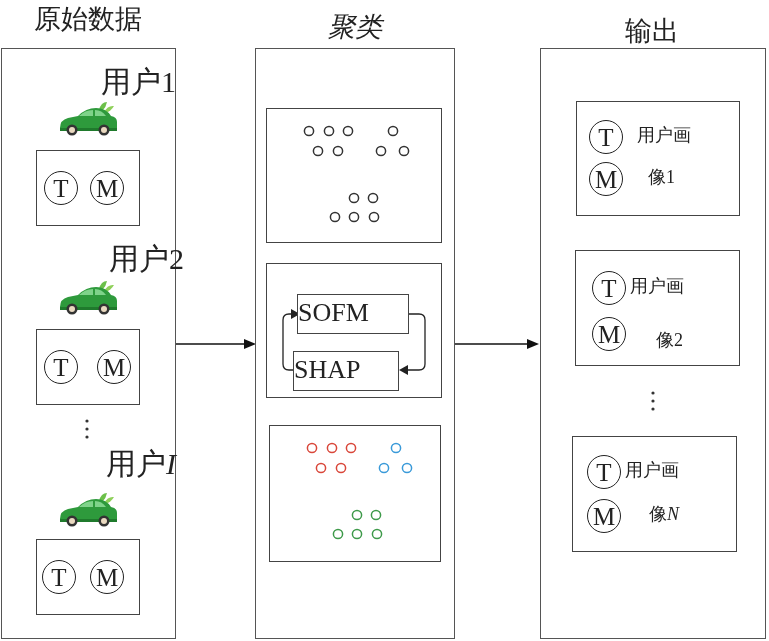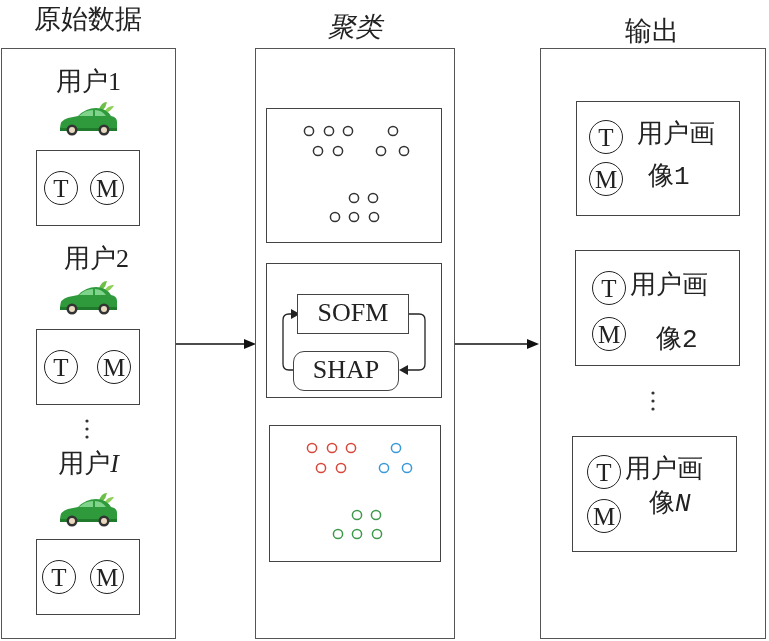--- a/index.html
+++ b/index.html
@@ -2,26 +2,26 @@
 <html><head>
   <meta charset="utf-8">
   <style>
     html, body { margin:0; padding:0; background:#fff; }
     body { width:769px; height:641px; position:relative; overflow:hidden;
            font-family:"Liberation Serif","DejaVu Serif",serif; color:#222; }
     .abs { position:absolute; }
     .title { font-size:27px; text-align:center; line-height:34px; }
     .panel { border:1.5px solid #555; box-sizing:border-box; }
     .box { border:1.5px solid #444; box-sizing:border-box; background:#fff; }
-    .user-label { font-size:26px; text-align:center; width:175px; line-height:32px; }
+    .user-label { font-size:30px; text-align:right; width:175px; line-height:32px; }
     .circ { position:absolute; width:34px; height:34px; border:1.5px solid #222; border-radius:50%;
             box-sizing:border-box; display:flex; align-items:center; justify-content:center;
             font-size:25px; line-height:1; }
-    .out-text { font-size:26px; position:absolute; white-space:nowrap; line-height:30px;font-family:Liberation Mono, monospace; }
-    .algo { font-size:26px; text-align:center; line-height:36px; }
+    .out-text { font-size:18px; position:absolute; white-space:nowrap; line-height:30px; }
+    .algo { font-size:26px; text-align:left; line-height:36px; }
     i.it { font-style:italic; }
     svg { overflow:visible; }
   </style>
 </head>
 <body>
 
 <div class="abs title" style="left:0;top:2px;width:176px;">原始数据</div>
 <div class="abs title" style="left:255px;top:10px;width:200px;font-style:italic;">聚类</div>
 <div class="abs title" style="left:540px;top:2px;width:224px;margin-top:12px;">输出</div>
 
@@ -90,21 +90,21 @@
 <div class="abs box" style="left:266px;top:263px;width:176px;height:135px;">
   <svg class="abs" style="left:0;top:0;" width="176" height="135">
 
     <path d="M128 50 H152 Q158 50 158 56 V100 Q158 106 152 106 H140" fill="none" stroke="#222" stroke-width="1.3"></path>
     <polygon points="141,101 132,106 141,111" fill="#222"></polygon>
 
     <path d="M28 106 H22 Q16 106 16 100 V56 Q16 50 22 50 H28" fill="none" stroke="#222" stroke-width="1.3"></path>
     <polygon points="24,45 33,50 24,55" fill="#222"></polygon>
   </svg>
   <div class="abs algo box" style="left:30px;top:30px;width:112px;height:40px;">SOFM</div>
-  <div class="abs algo box" style="left:26px;top:87px;width:106px;height:40px;border-radius:11px;">SHAP</div>
+  <div class="abs algo box" style="left:26px;top:87px;width:106px;height:40px;">SHAP</div>
 </div>
 
 <div class="abs box" style="left:269px;top:425px;width:172px;height:137px;">
   <svg width="172" height="137" id="pts-clustered">
       <circle cx="42" cy="22" r="4.6" fill="#fff" stroke="#d9473a" stroke-width="1.5"></circle>
       <circle cx="62" cy="22" r="4.6" fill="#fff" stroke="#d9473a" stroke-width="1.5"></circle>
       <circle cx="81" cy="22" r="4.6" fill="#fff" stroke="#d9473a" stroke-width="1.5"></circle>
       <circle cx="51" cy="42" r="4.6" fill="#fff" stroke="#d9473a" stroke-width="1.5"></circle>
       <circle cx="71" cy="42" r="4.6" fill="#fff" stroke="#d9473a" stroke-width="1.5"></circle>
       <circle cx="126" cy="22" r="4.6" fill="#fff" stroke="#3a9ad9" stroke-width="1.5"></circle>
@@ -144,21 +144,21 @@
       <circle cx="5" cy="3" r="1.6" fill="#333"></circle>
       <circle cx="5" cy="11" r="1.6" fill="#333"></circle>
       <circle cx="5" cy="19" r="1.6" fill="#333"></circle>
     </svg>
 </div>
 
 <div class="abs box" style="left:572px;top:436px;width:165px;height:116px;">
   <div class="circ" style="left:14px;top:18px;">T</div>
   <div class="circ" style="left:14px;top:62px;">M</div>
   <div class="out-text" style="left:52px;top:18px;">用户画</div>
-  <div class="out-text" style="left:76px;top:52px;"><span>像</span><i class="it">N</i></div>
+  <div class="out-text" style="left:76px;top:62px;"><span>像</span><i class="it">N</i></div>
 </div>
 
 <svg width="0" height="0" style="position:absolute">
   <defs>
     <symbol id="car" viewBox="0 0 62 38">
       <path d="M42 10 q2 -8 8 -8 q-1 5 -4 8 z" fill="#6cc04a"></path>
       <path d="M47 12 q4 -7 10 -6 q-3 5 -8 7 z" fill="#8fd05a"></path>
       <path d="M3 28 q0 -8 8 -10 l10 -2 q8 -8 18 -8 q10 0 15 8 q6 1 6 6 v6 z" fill="#2e9a3c"></path>
       <path d="M22 16 q6 -6 14 -6 l0 6 z" fill="#7fd38a"></path>
       <path d="M38 10 q7 0 11 6 l-11 0 z" fill="#7fd38a"></path>

